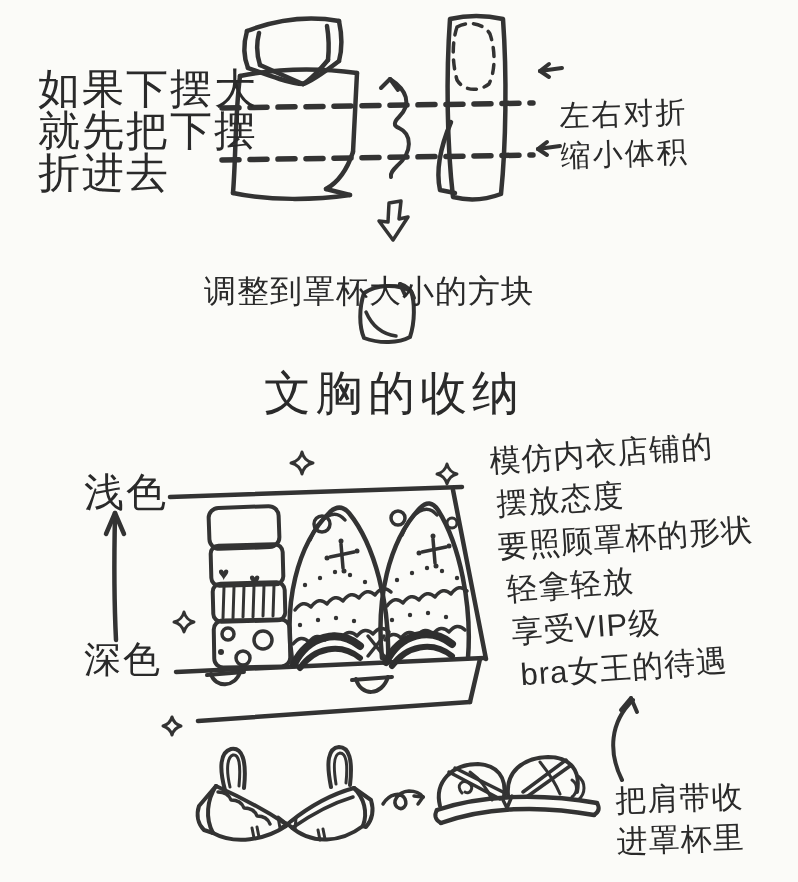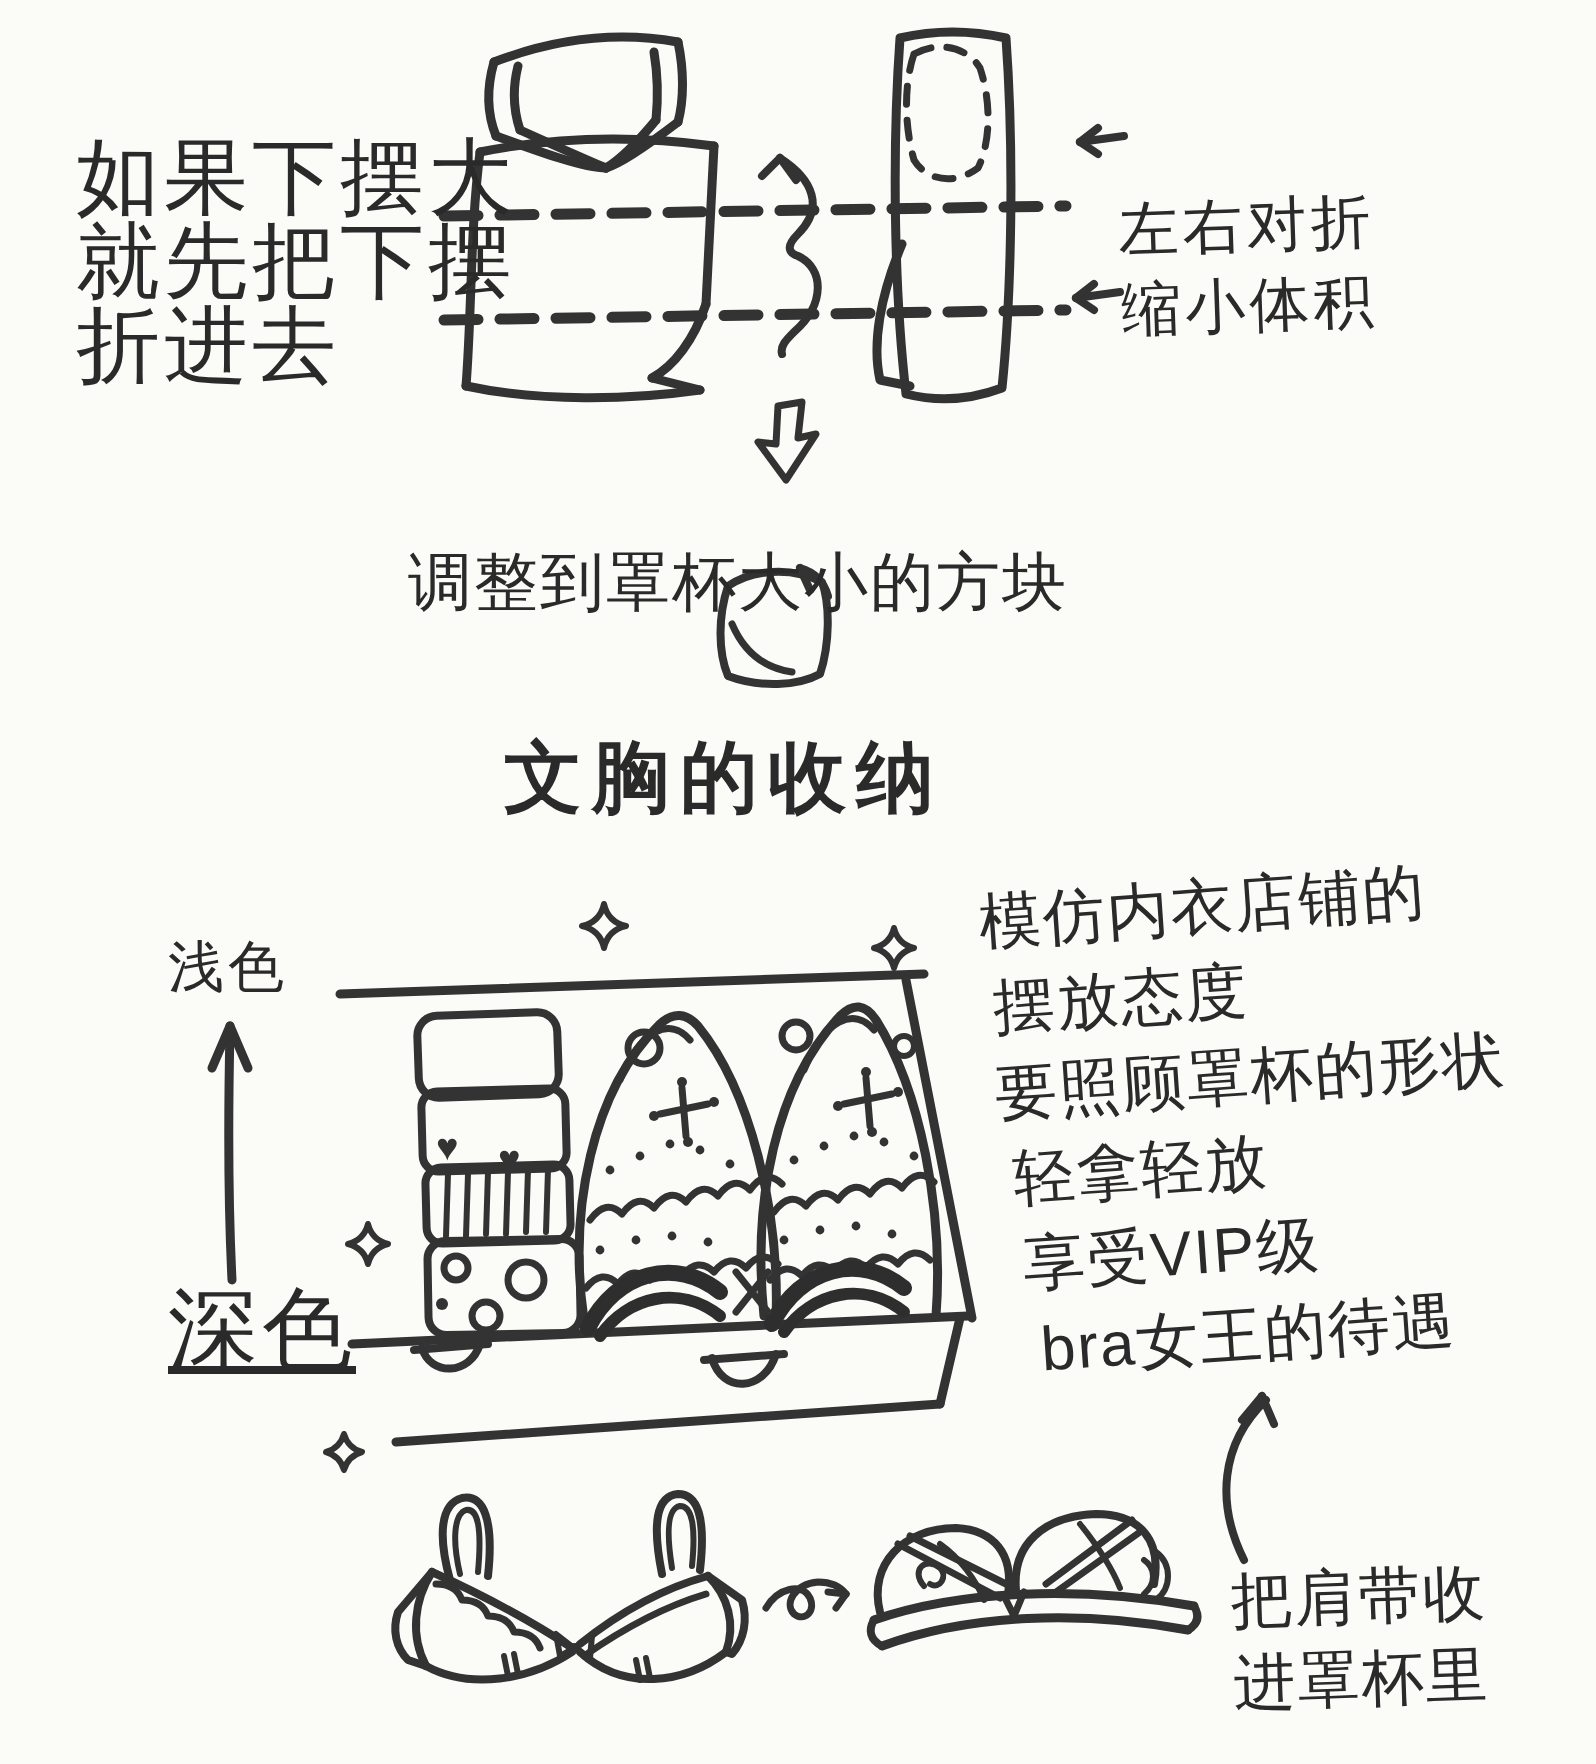--- a/index.html
+++ b/index.html
@@ -8,23 +8,23 @@
     background:#fbfbf8;
     font-family:"Liberation Sans","DejaVu Sans",sans-serif;
     color:#2a2a2a;
   }
   svg{position:absolute;left:0;top:0;}
   .ink{stroke:#333;fill:none;stroke-linecap:round;stroke-linejoin:round;}
   .txt{position:absolute;white-space:nowrap;color:#2a2a2a;}
   .hem-note{left:38px;top:68px;font-size:42px;line-height:42px;letter-spacing:2px;}
   .fold-note{left:560px;top:94px;font-size:30px;line-height:40px;letter-spacing:2px;transform:rotate(-2deg);}
   .adjust-caption{left:204px;top:242px;font-size:32px;letter-spacing:1px;margin-top:28px;}
-  .section-title{left:252px;top:362px;font-size:39px;font-weight:700;letter-spacing:5px;}
-  .light-label{left:84px;top:465px;font-size:28px;letter-spacing:2px;}
-  .dark-label{left:84px;top:635px;font-size:45px;letter-spacing:2px;text-decoration:underline;}
+  .section-title{left:264px;top:362px;font-size:47px;font-weight:400;letter-spacing:5px;}
+  .light-label{left:84px;top:465px;font-size:40px;letter-spacing:2px;}
+  .dark-label{left:84px;top:635px;font-size:37px;letter-spacing:2px;}
   .tips{left:488px;top:440px;font-size:31px;line-height:43px;letter-spacing:1px;transform:rotate(-4deg);transform-origin:0 0;}
   .tips .l1{padding-left:0px;}
   .tips .l2{padding-left:4px;}
   .tips .l3{padding-left:2px;}
   .tips .l4{padding-left:8px;}
   .tips .l5{padding-left:10px;}
   .tips .l6{padding-left:16px;}
   .strap-note{left:616px;top:778px;font-size:31px;line-height:41px;letter-spacing:1px;transform:rotate(-2deg);}
 </style>
 </head>

